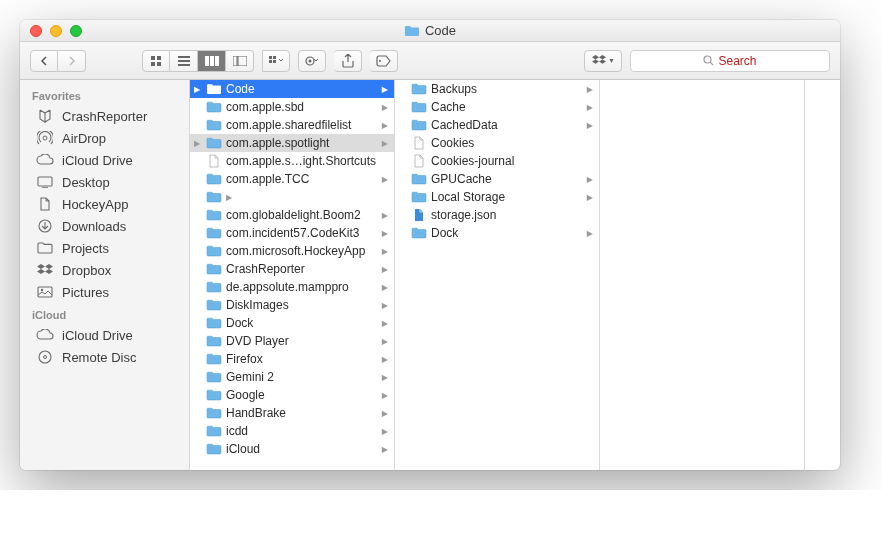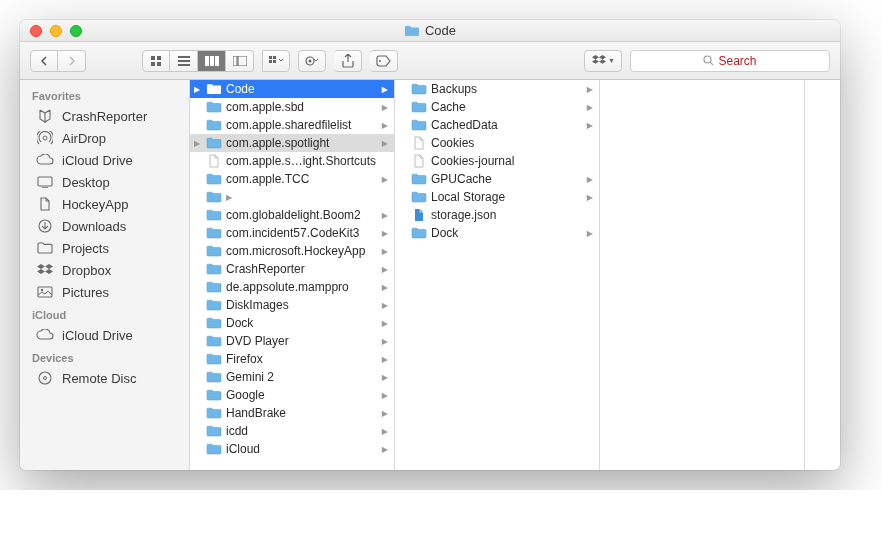--- a/index.html
+++ b/index.html
@@ -292,21 +292,20 @@
         </div>
         <div class="side-head">iCloud</div>
         <div class="side-item">
           <span class="icon">
             <svg width="18" height="12" viewBox="0 0 18 12">
               <path d="M5 10a4 4 0 010-8 5 5 0 019 2 3 3 0 010 6H5z" fill="none" stroke="#6c6c6c" stroke-width="1.1"></path>
             </svg>
           </span>
           <span>iCloud Drive</span>
         </div>
-        <div class="side-head">Devices</div>
         <div class="side-item">
           <span class="icon">
             <svg width="14" height="14" viewBox="0 0 14 14">
               <circle cx="7" cy="7" r="6" fill="none" stroke="#6c6c6c" stroke-width="1.1"></circle>
               <circle cx="7" cy="7" r="1.5" fill="none" stroke="#6c6c6c"></circle>
             </svg>
           </span>
           <span>Remote Disc</span>
         </div>
       </div>

